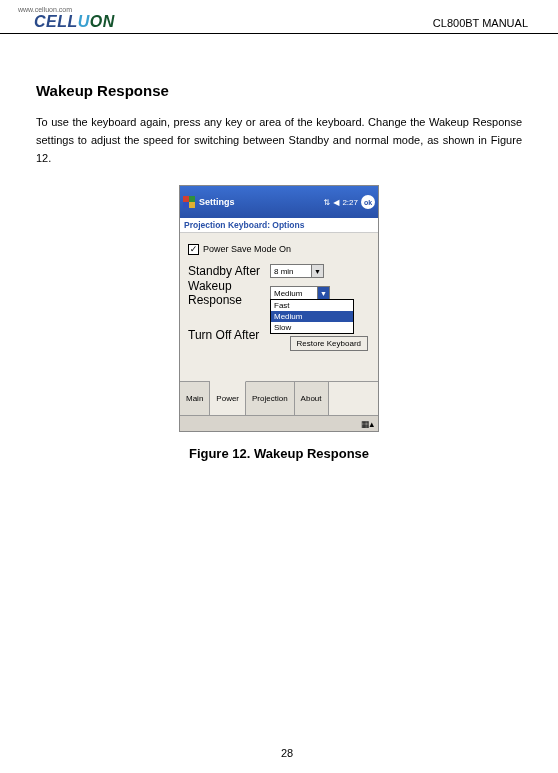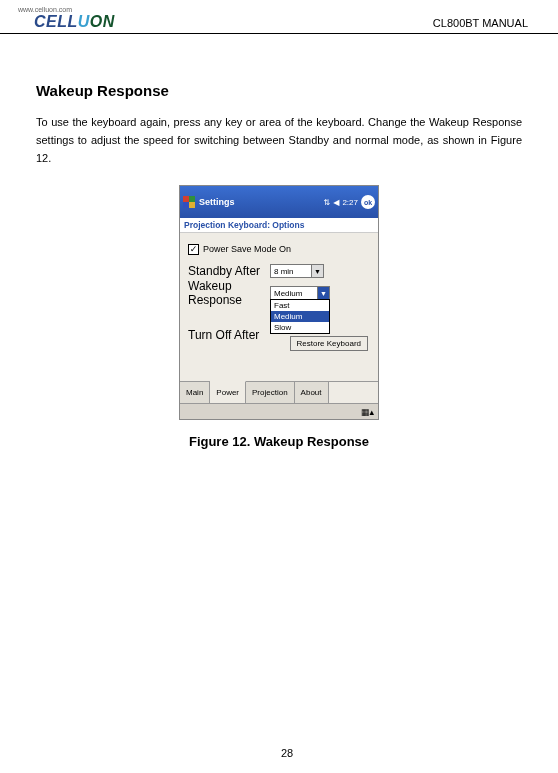--- a/index.html
+++ b/index.html
@@ -124,21 +124,21 @@
   .combo-arrow {
     position: absolute; right: 0; top: 0; bottom: 0;
     width: 12px; background: #ddd; border-left: 1px solid #777;
     display: flex; align-items: center; justify-content: center;
     font-size: 7px;
   }
   .dropdown-list {
     position: absolute;
     border: 1px solid #000;
     background: #fff;
-    width: 60px;
+    width: 84px;
     font-size: 8px;
     z-index: 5;
   }
   .dropdown-list div { padding: 0 3px; height: 11px; line-height: 11px; }
   .dropdown-list .sel { background: #2850a8; color: #fff; }
   .restore-btn {
     position: absolute;
     right: 10px;
     bottom: 30px;
     border: 1px solid #777;
@@ -146,21 +146,21 @@
     font-size: 8px;
     padding: 2px 6px;
   }
   .tabs {
     display: flex;
     background: #efece5;
     border-top: 1px solid #999;
     font-size: 8px;
   }
   .tab {
-    padding: 6px 6px;
+    padding: 12px 6px;
     border-right: 1px solid #999;
     background: #e0ddd5;
   }
   .tab.active {
     background: #efece5;
     border-top: 1px solid #efece5;
     margin-top: -1px;
   }
   .inputbar {
     height: 16px;

